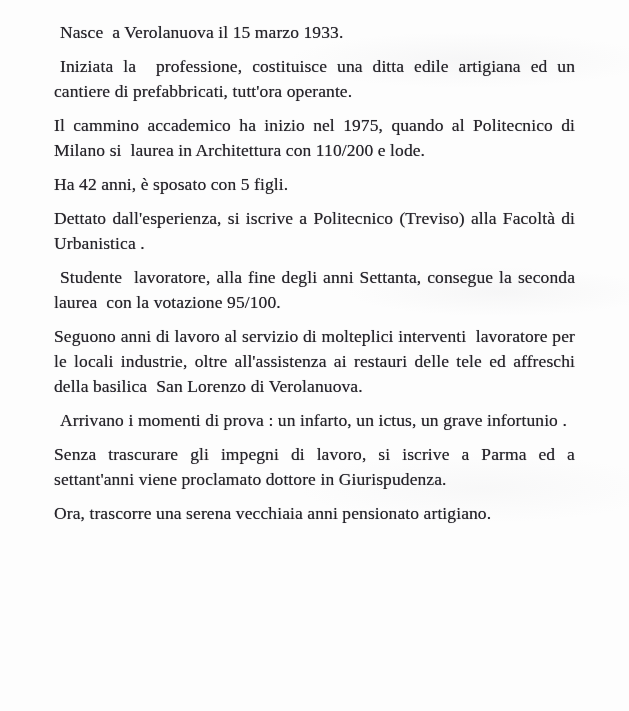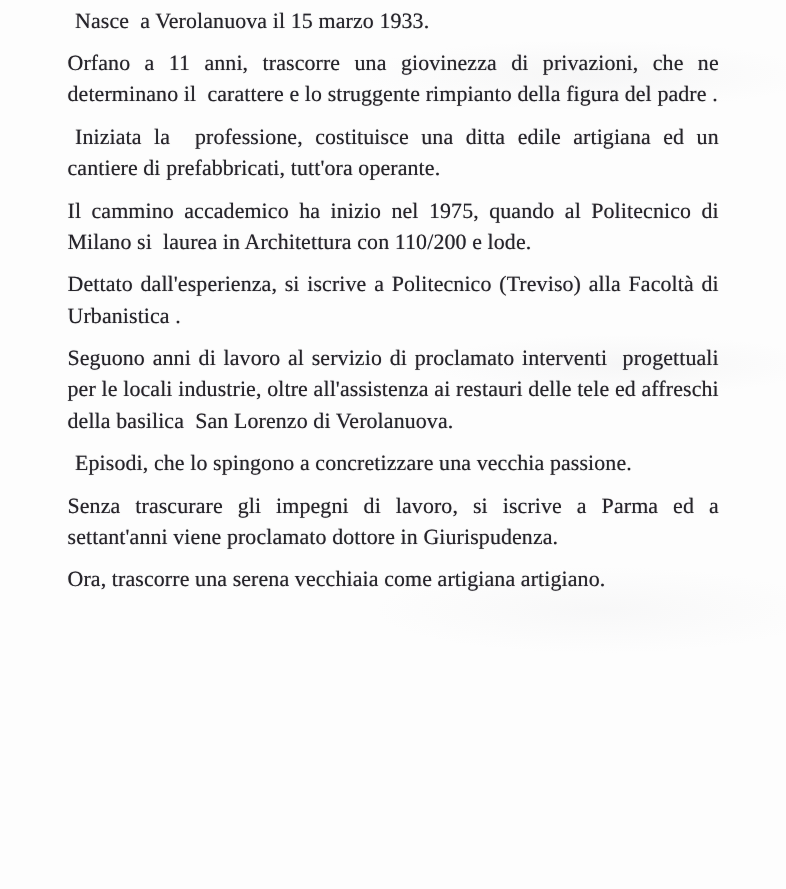--- a/index.html
+++ b/index.html
@@ -10,21 +10,21 @@
     width: 629px;
     height: 711px;
     overflow: hidden;
     background: #fdfdfd;
   }
   .page {
     position: relative;
     width: 629px;
     height: 711px;
     box-sizing: border-box;
-    padding: 4px 54px 0 54px;
+    padding: 20px 54px 0 54px;
     background:
       radial-gradient(ellipse 260px 40px at 470px 60px,  rgba(185,185,190,0.10), rgba(185,185,190,0) 70%),
       radial-gradient(ellipse 220px 35px at 500px 292px, rgba(185,185,190,0.10), rgba(185,185,190,0) 70%),
       radial-gradient(ellipse 260px 50px at 480px 488px, rgba(185,185,190,0.08), rgba(185,185,190,0) 70%),
       #fdfdfd;
     font-family: "Liberation Serif", "DejaVu Serif", serif;
     font-size: 17.5px;
     line-height: 25px;
     color: #26242a;
   }
@@ -37,21 +37,22 @@
   }
   .page p.ind {
     text-indent: 6px;
   }
 </style>
 </head>
 <body>
 
 <main class="page">
   <p class="ind">Nasce  a Verolanuova il 15 marzo 1933.</p>
-  <p>Orfano a 11 anni, trascorre una giovinezza di privazioni, che ne determinano il  carattere e lo struggente rimpianto della figura del padre .</p>
   <p class="ind">Iniziata la  professione, costituisce una ditta edile artigiana ed un cantiere di prefabbricati, tutt'ora operante.</p>
   <p>Il cammino accademico ha inizio nel 1975, quando al Politecnico di Milano si  laurea in Architettura con 110/200 e lode.</p>
+  <p>Ha 42 anni, è sposato con 5 figli.</p>
   <p>Dettato dall'esperienza, si iscrive a Politecnico (Treviso) alla Facoltà di Urbanistica .</p>
-  <p>Seguono anni di lavoro al servizio di proclamato interventi  progettuali per le locali industrie, oltre all'assistenza ai restauri delle tele ed affreschi della basilica  San Lorenzo di Verolanuova.</p>
-  <p class="ind">Episodi, che lo spingono a concretizzare una vecchia passione.</p>
+  <p class="ind">Studente  lavoratore, alla fine degli anni Settanta, consegue la seconda laurea  con la votazione 95/100.</p>
+  <p>Seguono anni di lavoro al servizio di molteplici interventi  lavoratore per le locali industrie, oltre all'assistenza ai restauri delle tele ed affreschi della basilica  San Lorenzo di Verolanuova.</p>
+  <p class="ind">Arrivano i momenti di prova : un infarto, un ictus, un grave infortunio .</p>
   <p>Senza trascurare gli impegni di lavoro, si iscrive a Parma ed a settant'anni viene proclamato dottore in Giurispudenza.</p>
-  <p>Ora, trascorre una serena vecchiaia come artigiana artigiano.</p>
+  <p>Ora, trascorre una serena vecchiaia anni pensionato artigiano.</p>
 </main>
 
 </body></html>

